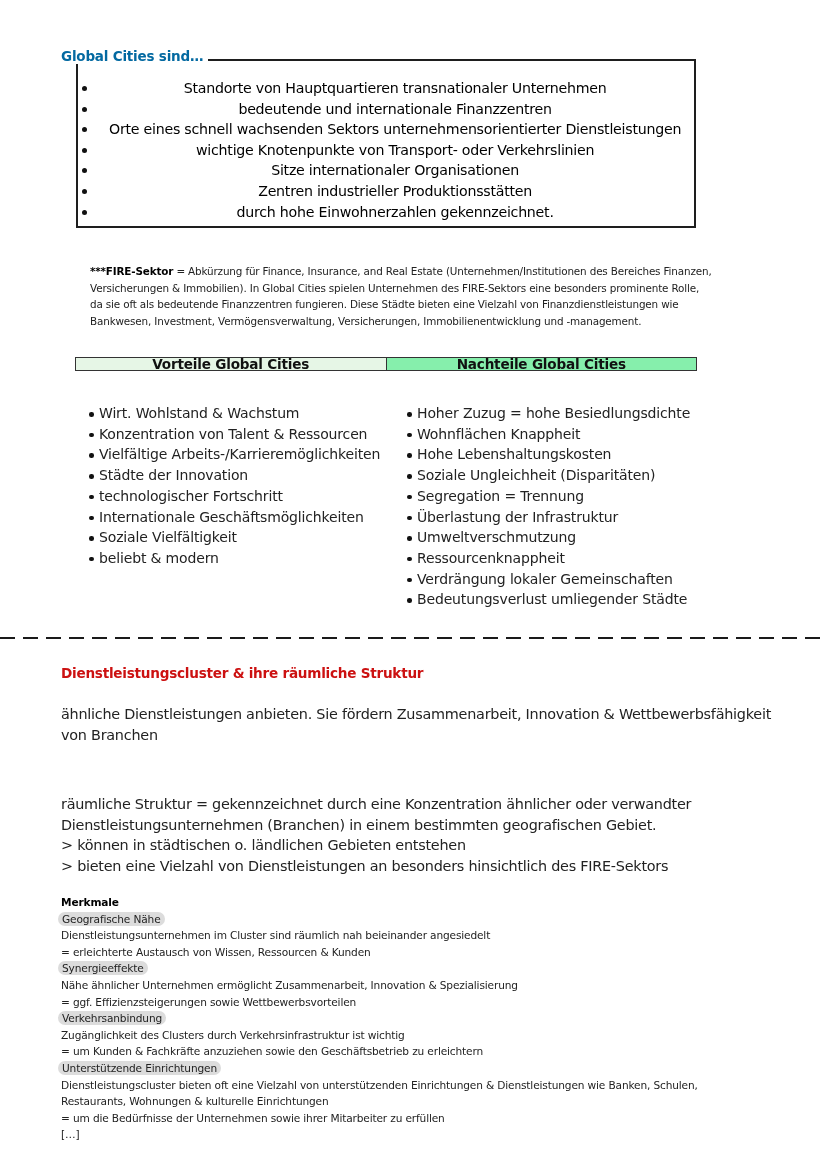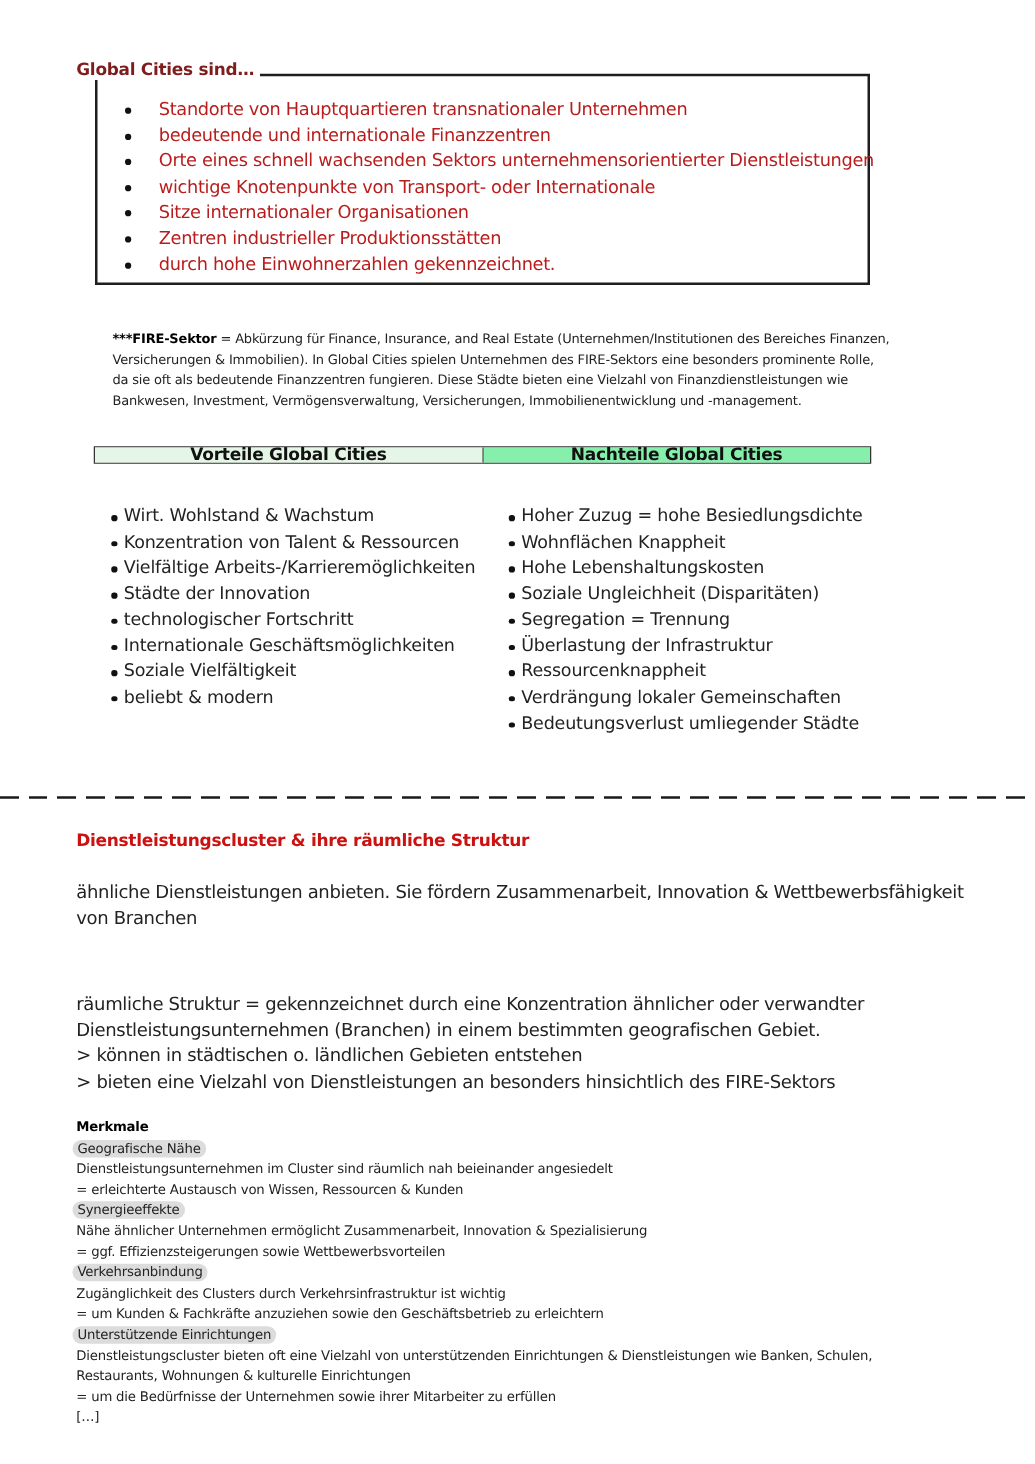--- a/index.html
+++ b/index.html
@@ -4,30 +4,30 @@
 <style>
   html, body { margin: 0; padding: 0; background: #ffffff; }
   body {
     width: 828px; height: 1171px; position: relative; overflow: hidden;
     font-family: "DejaVu Sans", sans-serif; color: #1a1a1a;
   }
   .abs { position: absolute; }
 
   
   .gc-title {
-    left: 61px; top: 48px; font-size: 13.5px; font-weight: bold; color: #7f1d1d;
+    left: 61px; top: 48px; font-size: 13.5px; font-weight: bold; color: #0369a1;
     background: #fff; padding-right: 5px; z-index: 2; letter-spacing: -0.2px;
   }
   .gc-box {
     left: 76px; top: 59px; width: 620px; height: 169px;
     border: 2px solid #1e1e1e; box-sizing: border-box;
   }
   .gc-list {
-    left: 96px; top: 78px; margin: 0; padding: 0; list-style: none;
-    font-size: 14.2px; line-height: 20.6px; color: #b91c1c; letter-spacing: -0.25px;
+    left: 78px; top: 78px; margin: 0; padding: 0; list-style: none;
+    font-size: 14.2px; line-height: 20.6px; color: #000000; letter-spacing: -0.25px; text-align: center;
   }
   .gc-list li { position: relative; padding-left: 31px; white-space: nowrap; }
   .gc-list li::before {
     content: ""; position: absolute; left: 4px; top: 8px; width: 5px; height: 5px;
     background: #111; border-radius: 50%;
   }
 
   
   .fire-note {
     left: 90px; top: 263px; width: 680px; font-size: 10.4px; line-height: 16.5px;
@@ -91,21 +91,21 @@
 </style>
 </head>
 <body>
 
 <div class="abs gc-box"></div>
 <div class="abs gc-title">Global Cities sind…</div>
 <ul class="abs gc-list">
   <li>Standorte von Hauptquartieren transnationaler Unternehmen</li>
   <li>bedeutende und internationale Finanzzentren</li>
   <li>Orte eines schnell wachsenden Sektors unternehmensorientierter Dienstleistungen</li>
-  <li>wichtige Knotenpunkte von Transport- oder Internationale</li>
+  <li>wichtige Knotenpunkte von Transport- oder Verkehrslinien</li>
   <li>Sitze internationaler Organisationen</li>
   <li>Zentren industrieller Produktionsstätten</li>
   <li>durch hohe Einwohnerzahlen gekennzeichnet.</li>
 </ul>
 
 <div class="abs fire-note">
   <div><b>***FIRE-Sektor</b><span> = Abkürzung für Finance, Insurance, and Real Estate (Unternehmen/Institutionen des Bereiches Finanzen,</span></div>
   <div>Versicherungen &amp; Immobilien). In Global Cities spielen Unternehmen des FIRE-Sektors eine besonders prominente Rolle,</div>
   <div>da sie oft als bedeutende Finanzzentren fungieren. Diese Städte bieten eine Vielzahl von Finanzdienstleistungen wie</div>
   <div>Bankwesen, Investment, Vermögensverwaltung, Versicherungen, Immobilienentwicklung und -management.</div>
@@ -127,20 +127,21 @@
   <li>beliebt &amp; modern</li>
 </ul>
 
 <ul class="abs pc-list cons">
   <li>Hoher Zuzug = hohe Besiedlungsdichte</li>
   <li>Wohnflächen Knappheit</li>
   <li>Hohe Lebenshaltungskosten</li>
   <li>Soziale Ungleichheit (Disparitäten)</li>
   <li>Segregation = Trennung</li>
   <li>Überlastung der Infrastruktur</li>
+  <li>Umweltverschmutzung</li>
   <li>Ressourcenknappheit</li>
   <li>Verdrängung lokaler Gemeinschaften</li>
   <li>Bedeutungsverlust umliegender Städte</li>
 </ul>
 
 <div class="abs dashes"></div>
 
 <div class="abs sec-title">Dienstleistungscluster &amp; ihre räumliche Struktur</div>
 
 <div class="abs para para1">

